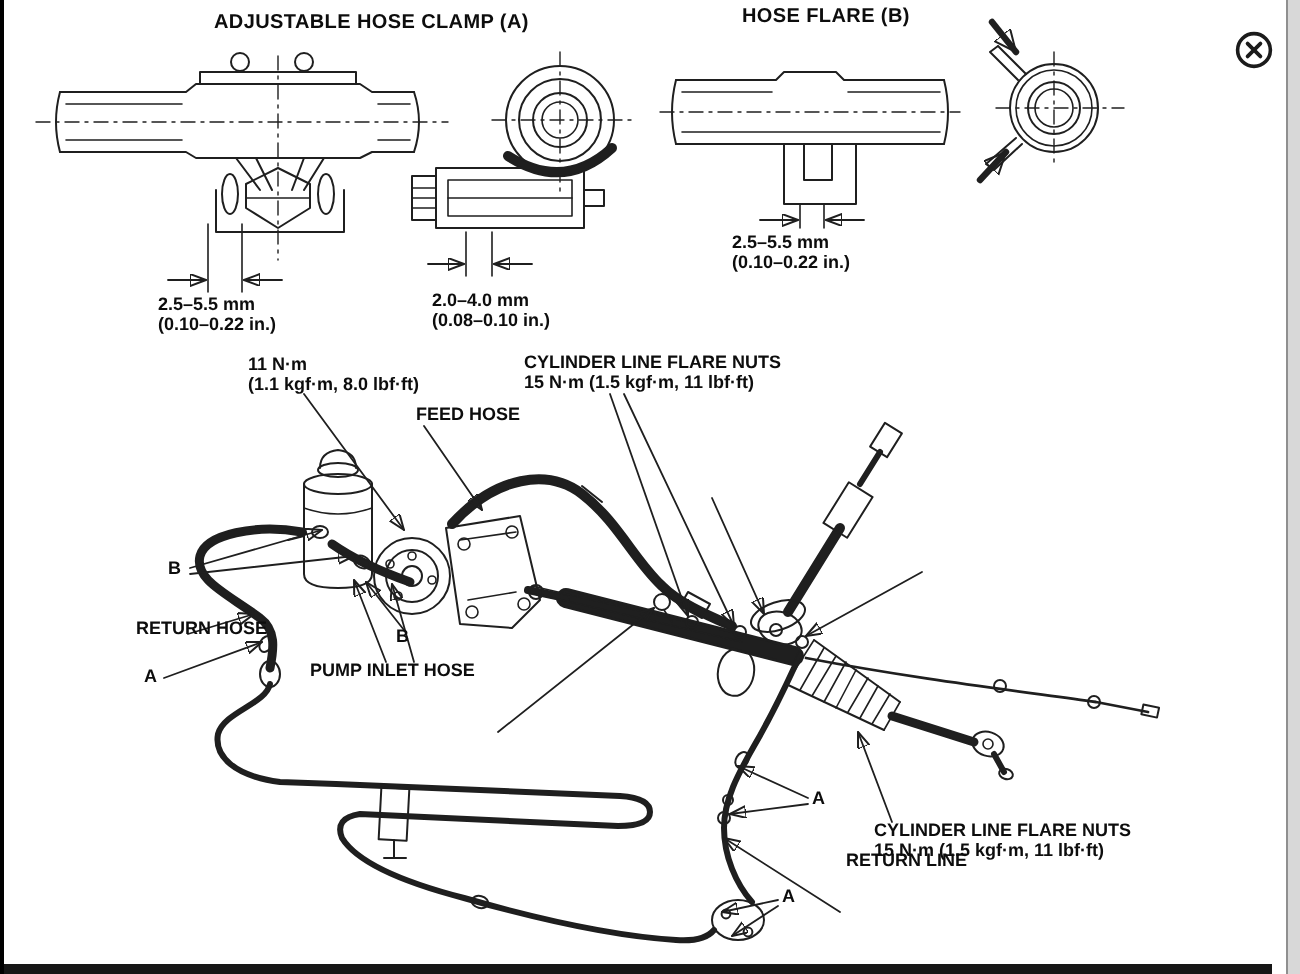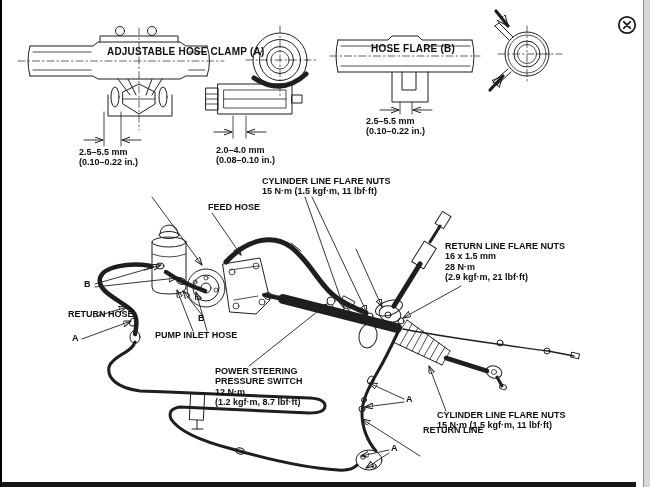--- a/index.html
+++ b/index.html
@@ -4,21 +4,21 @@
 <style>
   html,body{margin:0;padding:0;background:#fff;}
   .stage{
     position:relative;width:650px;height:487px;background:#fff;overflow:hidden;
     font-family:"Liberation Sans",sans-serif;
   }
   .lbl{
     position:absolute;font-weight:bold;font-size:9px;line-height:1.14;
     color:#0d0d0d;white-space:pre-line;letter-spacing:0;
   }
-  .title{font-size:10px;letter-spacing:.2px;margin-top:40px;}
+  .title{font-size:10px;letter-spacing:.2px;}
   .art{position:absolute;left:0;top:0;}
   .art path,.art line,.art circle,.art ellipse,.art rect,.art polyline{
     stroke:#1f1f1f;fill:none;stroke-linecap:round;stroke-linejoin:round;
   }
   .ln{stroke-width:1;}
   .thin{stroke-width:.8;}
   .dash{stroke-dasharray:7 3 1.5 3;stroke-width:.7;stroke:#6a6a6a;}
   .t10{stroke-width:10;} .t10w{stroke:#fff;stroke-width:7.2;}
   .t5{stroke-width:5;}   .t5w{stroke:#fff;stroke-width:3;}
   .t45{stroke-width:4.5;}.t45w{stroke:#fff;stroke-width:2.6;}
@@ -259,38 +259,32 @@
   <div class="lbl title" style="left:107px;top:6px">ADJUSTABLE HOSE CLAMP (A)</div>
   <div class="lbl title" style="left:371px;top:3px">HOSE FLARE (B)</div>
 
   <div class="lbl" style="left:79px;top:147px">2.5–5.5 mm
 (0.10–0.22 in.)</div>
   <div class="lbl" style="left:216px;top:145px">2.0–4.0 mm
 (0.08–0.10 in.)</div>
   <div class="lbl" style="left:366px;top:116px">2.5–5.5 mm
 (0.10–0.22 in.)</div>
 
+  <div class="lbl" style="left:124px;top:177px">11 N·m
+(1.1 kgf·m, 8.0 lbf·ft)</div>
   <div class="lbl" style="left:208px;top:202px">FEED HOSE</div>
   <div class="lbl" style="left:262px;top:176px">CYLINDER LINE FLARE NUTS
 15 N·m (1.5 kgf·m, 11 lbf·ft)</div>
-  <div class="lbl" style="left:445px;top:241px">RETURN LINE FLARE NUTS
-16 x 1.5 mm
-28 N·m
-(2.9 kgf·m, 21 lbf·ft)</div>
 
   <div class="lbl" style="left:84px;top:279px">B</div>
   <div class="lbl" style="left:68px;top:309px">RETURN HOSE</div>
   <div class="lbl" style="left:72px;top:333px">A</div>
   <div class="lbl" style="left:198px;top:313px">B</div>
   <div class="lbl" style="left:155px;top:330px">PUMP INLET HOSE</div>
 
-  <div class="lbl" style="left:215px;top:366px">POWER STEERING
-PRESSURE SWITCH
-12 N·m
-(1.2 kgf·m, 8.7 lbf·ft)</div>
 
   <div class="lbl" style="left:406px;top:394px">A</div>
   <div class="lbl" style="left:437px;top:410px">CYLINDER LINE FLARE NUTS
 15 N·m (1.5 kgf·m, 11 lbf·ft)</div>
   <div class="lbl" style="left:391px;top:443px">A</div>
   <div class="lbl" style="left:423px;top:425px">RETURN LINE</div>
 
   <button class="closebtn">
     <svg width="22" height="22" viewBox="0 0 22 22">
       <circle cx="11" cy="11" r="8.2" fill="#fff" stroke="#1b1b1b" stroke-width="1.8"></circle>

